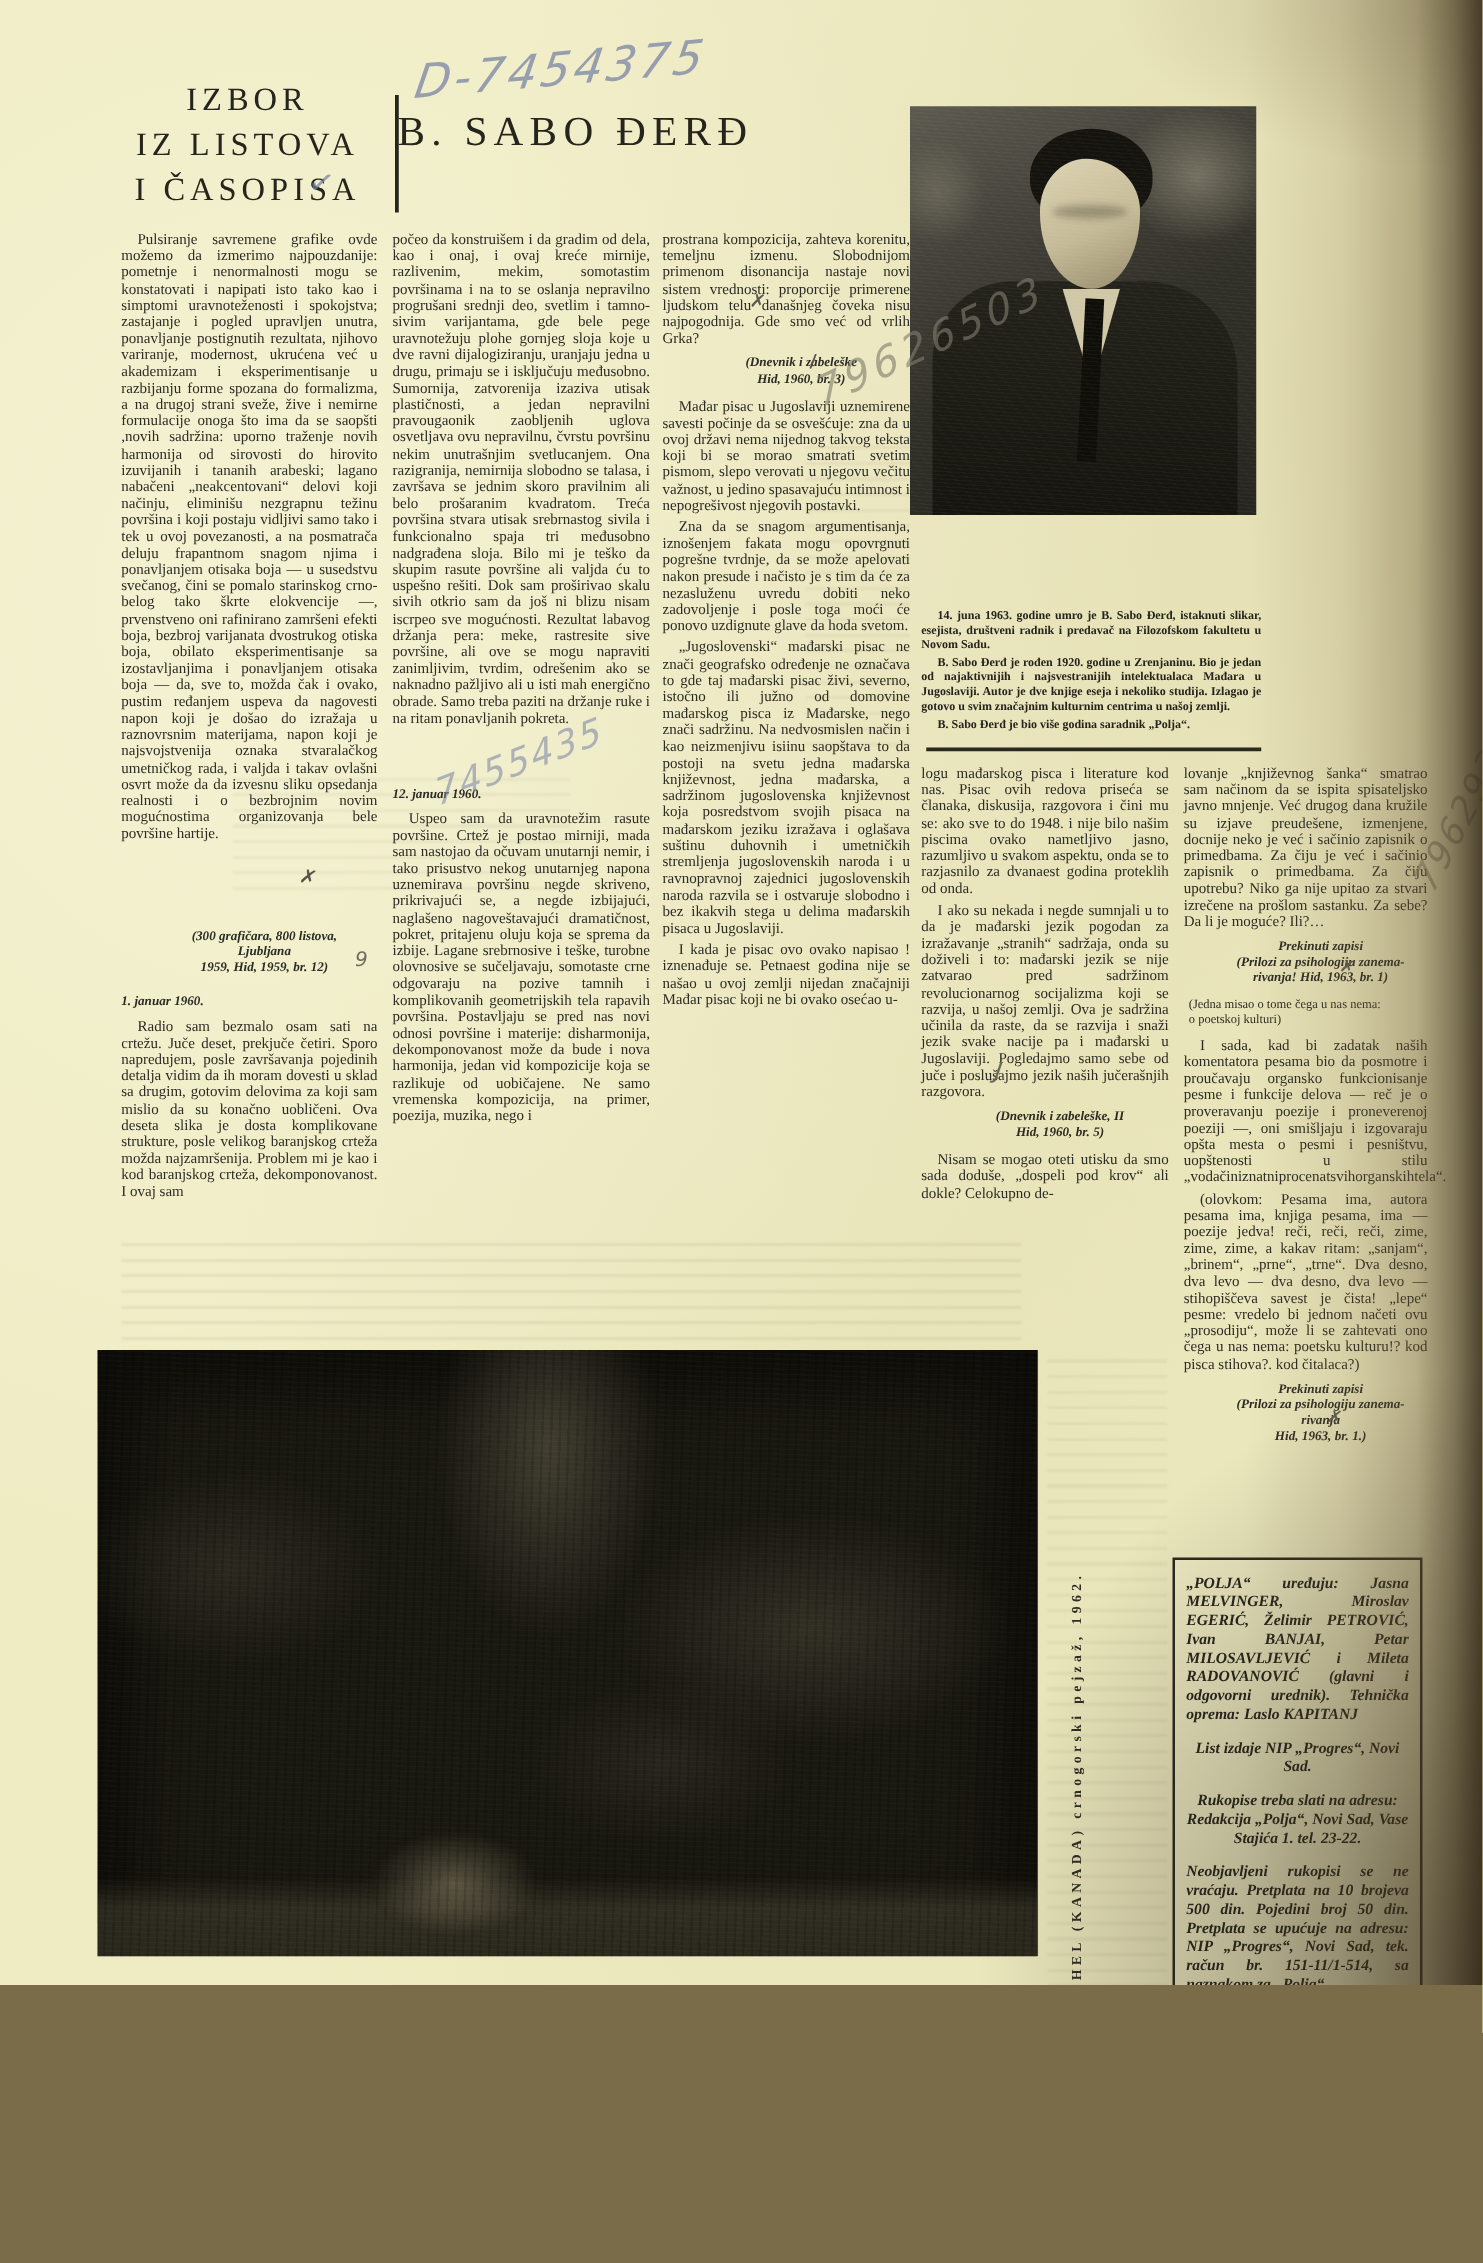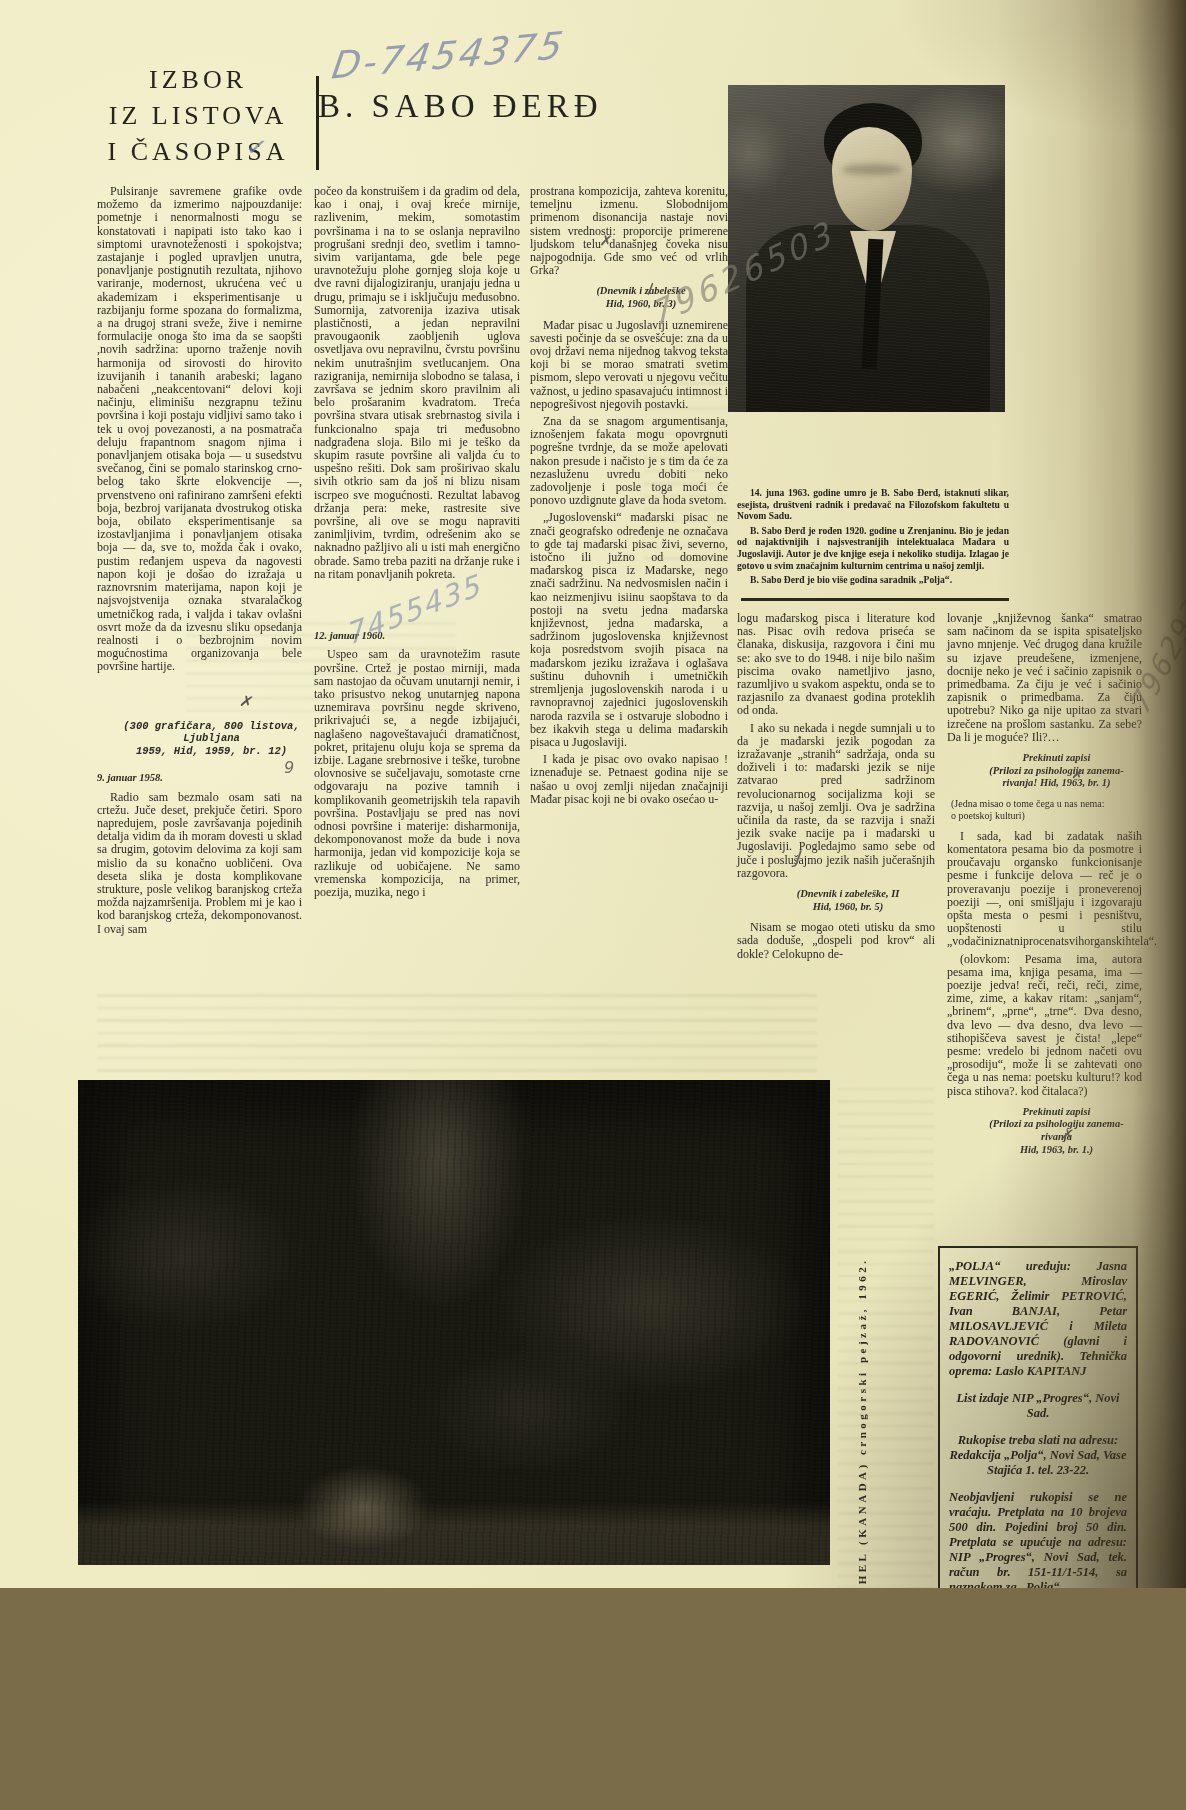--- a/index.html
+++ b/index.html
@@ -44,21 +44,21 @@
   p.cite{font-style:italic;font-weight:bold;font-size:10.5px;line-height:12.6px;
     padding-left:24px;white-space:pre-line;text-align:center;margin:8px 0;}
   p.date{font-style:italic;font-weight:bold;font-size:10.5px;text-align:left;margin:14px 0 6px;}
   p.note{font-style:normal;font-size:10px;line-height:12px;white-space:pre-line;text-align:left;
     padding-left:4px;margin:8px 0;}
   .col1{left:97px;top:185px;width:205px;}
   .col2{left:314px;top:185px;width:206px;}
   .col3{left:530px;top:185px;width:198px;}
   .col4{left:737px;top:612px;width:198px;font-family:Liberation Serif, serif;}
   .col5{left:947px;top:612px;width:195px;}
-  .col1 p.cite{margin-top:46px;font-family:Liberation Mono, monospace;}
+  .col1 p.cite{margin-top:70px;}
   .col1 p.date{padding-right:16px;}
   .col2 p.date{margin-top:48px;padding-right:58px;}
 
   
   .photo{position:absolute;left:728px;top:85px;width:277px;height:327px;overflow:hidden;
     background:linear-gradient(155deg,#5d5b50 0%,#44423a 28%,#302f28 55%,#26251f 100%);}
   .photo-light1{position:absolute;right:-6%;top:0;width:46%;height:34%;
     background:radial-gradient(ellipse, rgba(162,155,133,.55), transparent 70%);}
   .photo-light2{position:absolute;left:-6%;top:8%;width:28%;height:26%;
     background:radial-gradient(ellipse, rgba(130,125,108,.5), transparent 70%);}
@@ -163,21 +163,21 @@
     <p>B. Sabo Đerđ je rođen 1920. godine u Zrenjaninu. Bio je jedan od najaktivnijih i najsvestranijih intelektualaca Mađara u Jugoslaviji. Autor je dve knjige eseja i nekoliko studija. Izlagao je gotovo u svim značajnim kulturnim centrima u našoj zemlji.</p>
     <p>B. Sabo Đerđ je bio više godina saradnik „Polja“.</p>
   </div>
   <div class="hrule"></div>
 
   <div class="col col1">
     <p class="body">Pulsiranje savremene grafike ovde možemo da izmerimo najpouzdanije: pometnje i nenormalnosti mogu se konstatovati i napipati isto tako kao i simptomi uravnoteženosti i spokojstva; zastajanje i pogled upravljen unutra, ponavljanje postignutih rezultata, njihovo variranje, modernost, ukrućena već u akademizam i eksperimentisanje u razbijanju forme spozana do formalizma, a na drugoj strani sveže, žive i nemirne formulacije onoga što ima da se saopšti ,novih sadržina: uporno traženje novih harmonija od sirovosti do hirovito izuvijanih i tananih arabeski; lagano nabačeni „neakcentovani“ delovi koji načinju, eliminišu nezgrapnu težinu površina i koji postaju vidljivi samo tako i tek u ovoj povezanosti, a na posmatrača deluju frapantnom snagom njima i ponavljanjem otisaka boja — u susedstvu svečanog, čini se pomalo starinskog crno-belog tako škrte elokvencije —, prvenstveno oni rafinirano zamršeni efekti boja, bezbroj varijanata dvostrukog otiska boja, obilato eksperimentisanje sa izostavljanjima i ponavljanjem otisaka boja — da, sve to, možda čak i ovako, pustim ređanjem uspeva da nagovesti napon koji je došao do izražaja u raznovrsnim materijama, napon koji je najsvojstvenija oznaka stvaralačkog umetničkog rada, i valjda i takav ovlašni osvrt može da da izvesnu sliku opsedanja realnosti i o bezbrojnim novim mogućnostima organizovanja bele površine hartije.</p>
     <p class="cite">(300 grafičara, 800 listova,
 Ljubljana
 1959, Hid, 1959, br. 12)</p>
-    <p class="date">9. januar 1958.</p>
+    <p class="date">1. januar 1960.</p>
     <p class="body">Radio sam bezmalo osam sati na crtežu. Juče deset, prekjuče četiri. Sporo napredujem, posle završavanja pojedinih detalja vidim da ih moram dovesti u sklad sa drugim, gotovim delovima za koji sam mislio da su konačno uobličeni. Ova deseta slika je dosta komplikovane strukture, posle velikog baranjskog crteža možda najzamršenija. Problem mi je kao i kod baranjskog crteža, dekomponovanost. I ovaj sam</p>
   </div>
 
   <div class="col col2">
     <p class="body noind">počeo da konstruišem i da gradim od dela, kao i onaj, i ovaj kreće mirnije, razlivenim, mekim, somotastim površinama i na to se oslanja nepravilno progrušani srednji deo, svetlim i tamno-sivim varijantama, gde bele pege uravnotežuju plohe gornjeg sloja koje u dve ravni dijalogiziranju, uranjaju jedna u drugu, primaju se i isključuju međusobno. Sumornija, zatvorenija izaziva utisak plastičnosti, a jedan nepravilni pravougaonik zaobljenih uglova osvetljava ovu nepravilnu, čvrstu površinu nekim unutrašnjim svetlucanjem. Ona razigranija, nemirnija slobodno se talasa, i završava se jednim skoro pravilnim ali belo prošaranim kvadratom. Treća površina stvara utisak srebrnastog sivila i funkcionalno spaja tri međusobno nadgrađena sloja. Bilo mi je teško da skupim rasute površine ali valjda ću to uspešno rešiti. Dok sam proširivao skalu sivih otkrio sam da još ni blizu nisam iscrpeo sve mogućnosti. Rezultat labavog držanja pera: meke, rastresite sive površine, ali ove se mogu napraviti zanimljivim, tvrdim, odrešenim ako se naknadno pažljivo ali u isti mah energično obrade. Samo treba paziti na držanje ruke i na ritam ponavljanih pokreta.</p>
     <p class="date">12. januar 1960.</p>
     <p class="body">Uspeo sam da uravnotežim rasute površine. Crtež je postao mirniji, mada sam nastojao da očuvam unutarnji nemir, i tako prisustvo nekog unutarnjeg napona uznemirava površinu negde skriveno, prikrivajući se, a negde izbijajući, naglašeno nagoveštavajući dramatičnost, pokret, pritajenu oluju koja se sprema da izbije. Lagane srebrnosive i teške, turobne olovnosive se sučeljavaju, somotaste crne odgovaraju na pozive tamnih i komplikovanih geometrijskih tela rapavih površina. Postavljaju se pred nas novi odnosi površine i materije: disharmonija, dekomponovanost može da bude i nova harmonija, jedan vid kompozicije koja se razlikuje od uobičajene. Ne samo vremenska kompozicija, na primer, poezija, muzika, nego i</p>
   </div>
 
   <div class="col col3">

